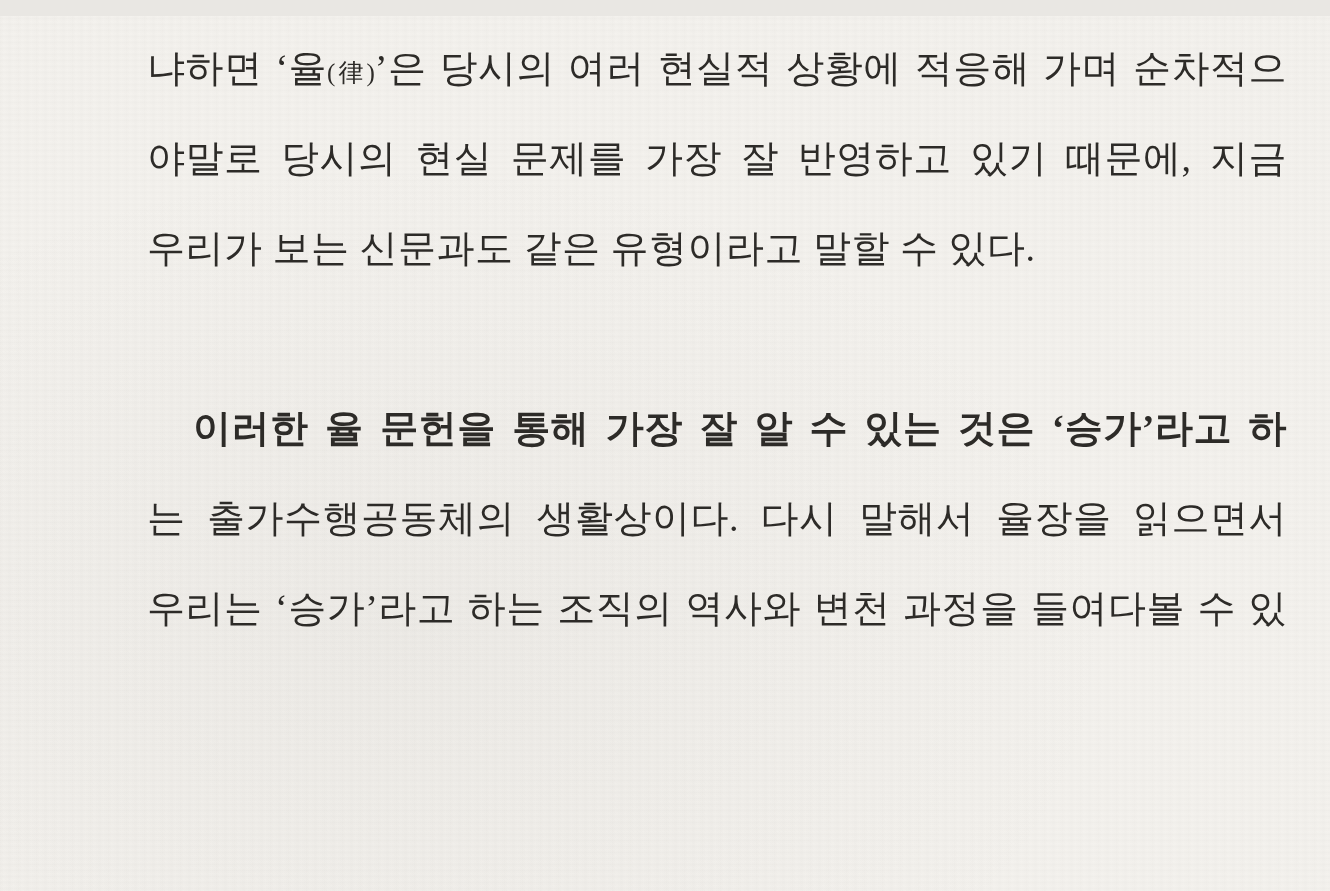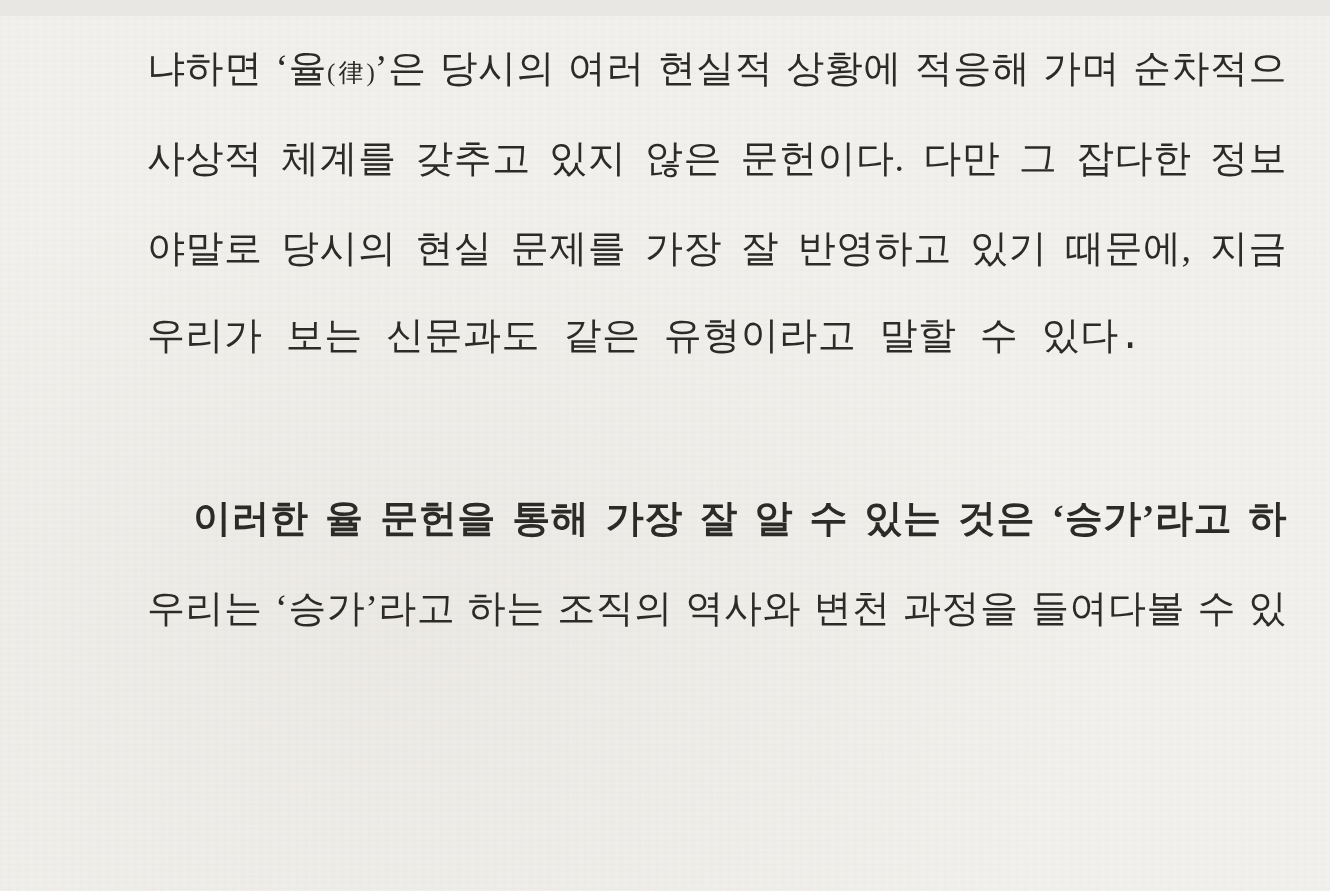--- a/index.html
+++ b/index.html
@@ -41,40 +41,39 @@
     line-height: 90px;
     font-size: 38px;
     letter-spacing: 0.5px;
     white-space: nowrap;
     text-align: justify;
     text-align-last: justify;
   }
   .text-line.no-justify {
     text-align: left;
     text-align-last: left;
-    font-family: Liberation Mono, monospace;
   }
   .text-line.indent {
     padding-left: 46px;
     font-weight: bold;
   }
   .text-line.blank {
     height: 90px;
   }
   .hanja {
     font-size: 0.66em;
     letter-spacing: 0;
   }
 </style>
 </head>
 <body>
 
 <div class="page">
   <div class="text-block">
     <div class="text-line">냐하면 ‘율<span class="hanja">(律)</span>’은 당시의 여러 현실적 상황에 적응해 가며 순차적으</div>
-    <div class="text-line">사상적 체계를 갖추고 있지 않은 문헌이다. 다만 그 잡다한 정보</div>
     <div class="text-line">야말로 당시의 현실 문제를 가장 잘 반영하고 있기 때문에, 지금</div>
     <div class="text-line no-justify">우리가 보는 신문과도 같은 유형이라고 말할 수 있다.</div>
     <div class="text-line blank no-justify"></div>
     <div class="text-line indent">이러한 율 문헌을 통해 가장 잘 알 수 있는 것은 ‘승가’라고 하</div>
+    <div class="text-line">는 출가수행공동체의 생활상이다. 다시 말해서 율장을 읽으면서</div>
     <div class="text-line">우리는 ‘승가’라고 하는 조직의 역사와 변천 과정을 들여다볼 수 있</div>
   </div>
 </div>
 
 </body></html>

